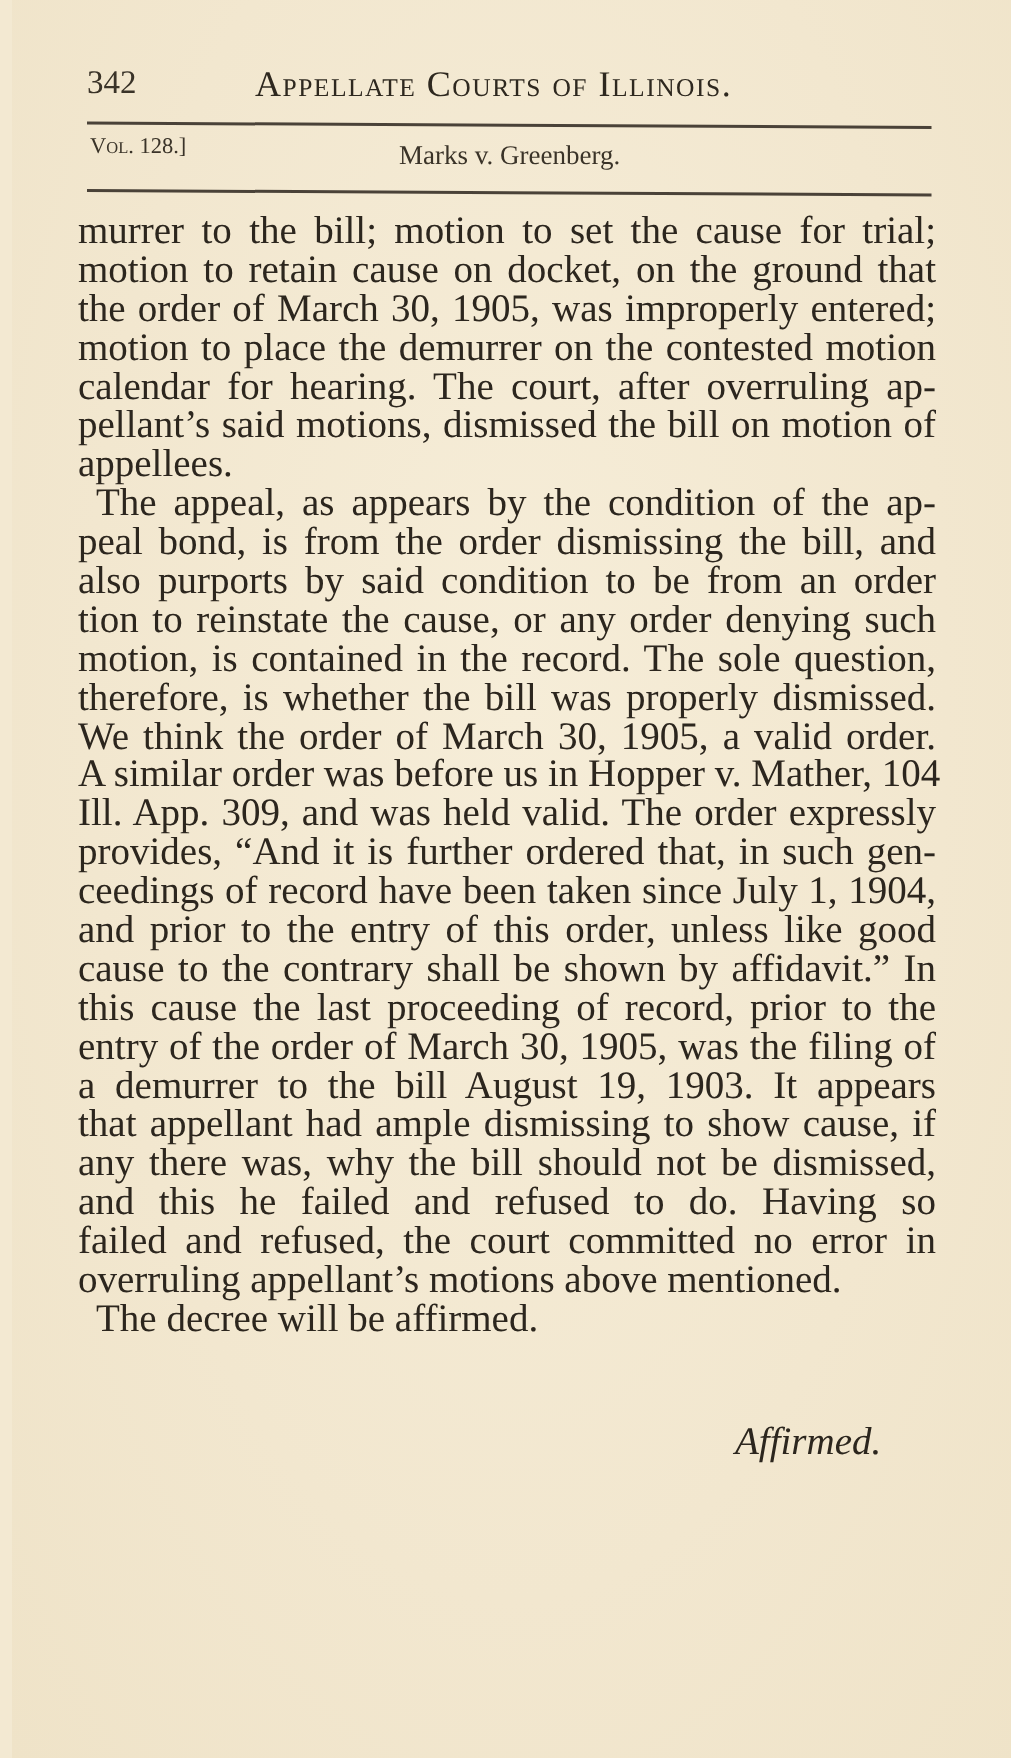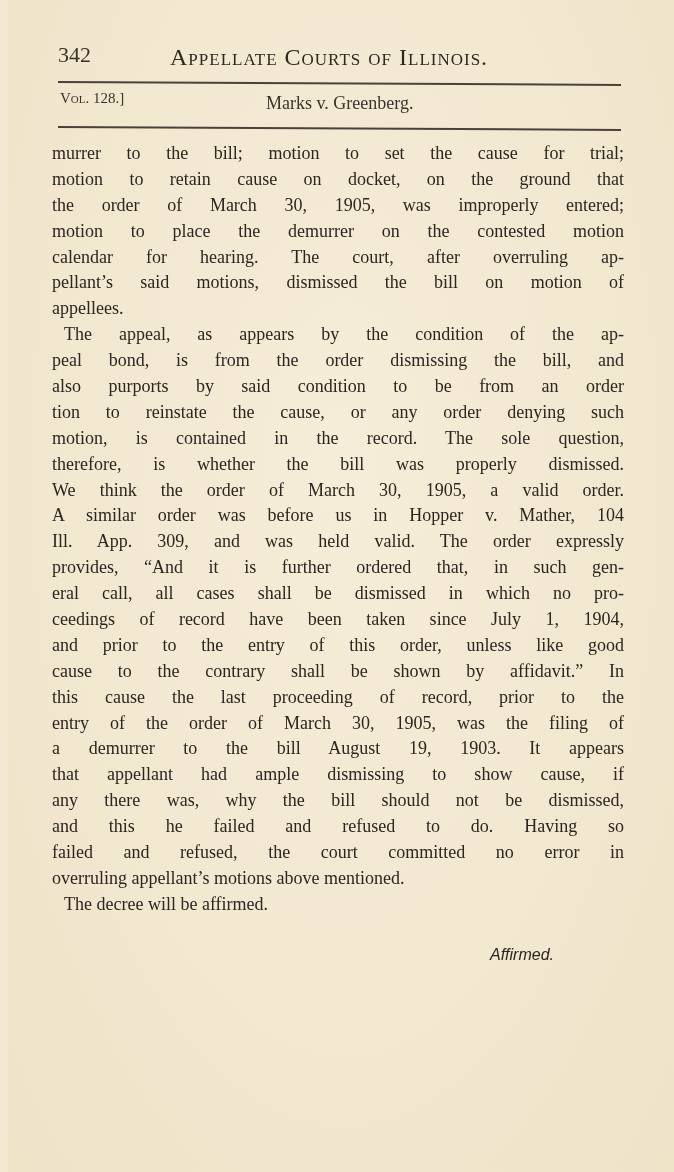--- a/index.html
+++ b/index.html
@@ -31,32 +31,32 @@
     position: absolute; left: 52px; top: 90px;
     font-family: "Liberation Serif", serif; font-size: 15px; color: #3a3328;
     font-variant: small-caps;
   }
   .case-title {
     position: absolute; left: 258px; top: 93px;
     font-family: "Liberation Serif", serif; font-size: 18px; color: #3a3328;
   }
   .body-text {
     position: absolute; left: 44px; top: 141px; width: 572px;
-    font-family: "Liberation Serif", serif; font-size: 18px; line-height: 25.9px;
+    font-family: "Liberation Serif", serif; font-size: 26px; line-height: 25.9px;
     color: #2c261e;
   }
   .line {
     display: block; text-align: justify; text-align-last: justify;
     white-space: nowrap; height: 25.9px; overflow: visible;
   }
   .line.last { text-align-last: left; }
   .line.indent { padding-left: 12px; }
   .affirmed {
     position: absolute; left: 482px; top: 946px;
-    font-family: Liberation Sans, sans-serif; font-style: italic; font-size: 16px;
+    font-family: Liberation Serif, serif; font-style: italic; font-size: 26px;
     color: #2c261e;
   }
 </style>
 </head>
 <body>
 
 <div class="page">
   <div class="header">
     <span class="page-number">342</span>
     <span class="running-title">Appellate Courts of Illinois.</span>
@@ -80,21 +80,20 @@
         <span class="line indent">The appeal, as appears by the condition of the ap-</span>
         <span class="line">peal bond, is from the order dismissing the bill, and</span>
         <span class="line">also purports by said condition to be from an order</span>
         <span class="line">tion to reinstate the cause, or any order denying such</span>
         <span class="line">motion, is contained in the record. The sole question,</span>
         <span class="line">therefore, is whether the bill was properly dismissed.</span>
         <span class="line">We think the order of March 30, 1905, a valid order.</span>
         <span class="line">A similar order was before us in Hopper v. Mather, 104</span>
         <span class="line">Ill. App. 309, and was held valid. The order expressly</span>
         <span class="line">provides, “And it is further ordered that, in such gen-</span>
-        <span class="line">eral call, all cases shall be dismissed in which no pro-</span>
         <span class="line">ceedings of record have been taken since July 1, 1904,</span>
         <span class="line">and prior to the entry of this order, unless like good</span>
         <span class="line">cause to the contrary shall be shown by affidavit.” In</span>
         <span class="line">this cause the last proceeding of record, prior to the</span>
         <span class="line">entry of the order of March 30, 1905, was the filing of</span>
         <span class="line">a demurrer to the bill August 19, 1903. It appears</span>
         <span class="line">that appellant had ample dismissing to show cause, if</span>
         <span class="line">any there was, why the bill should not be dismissed,</span>
         <span class="line">and this he failed and refused to do. Having so</span>
         <span class="line">failed and refused, the court committed no error in</span>

